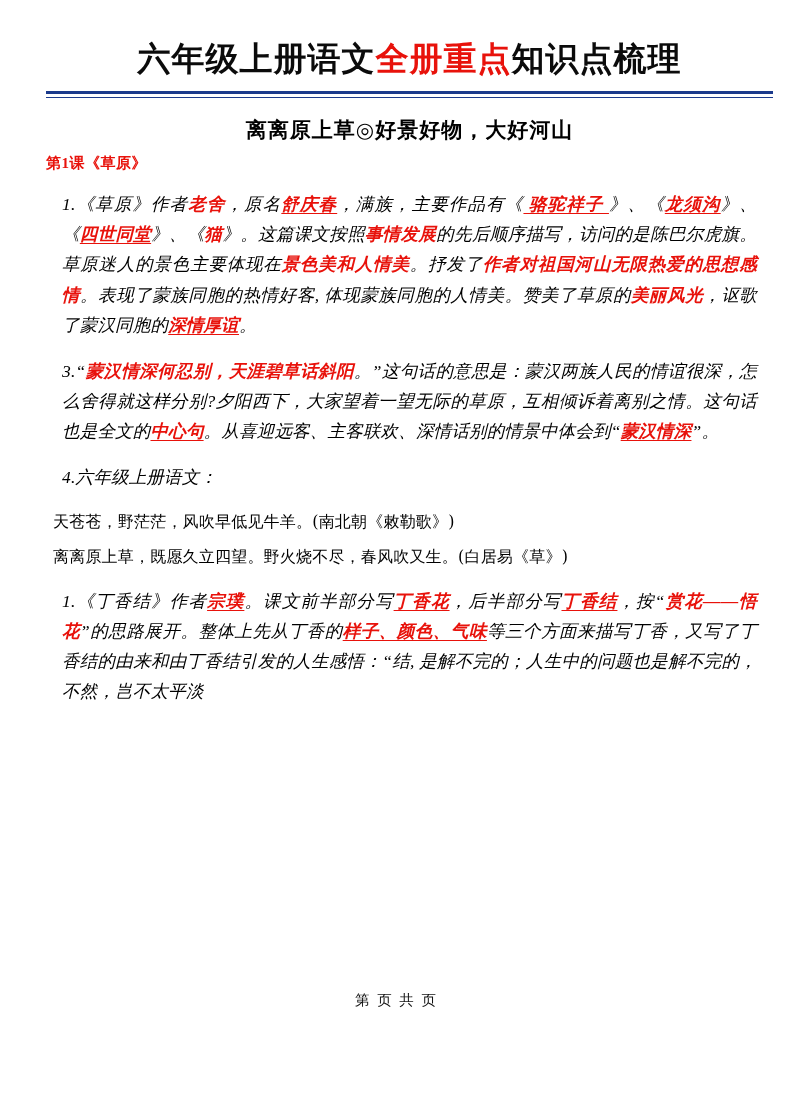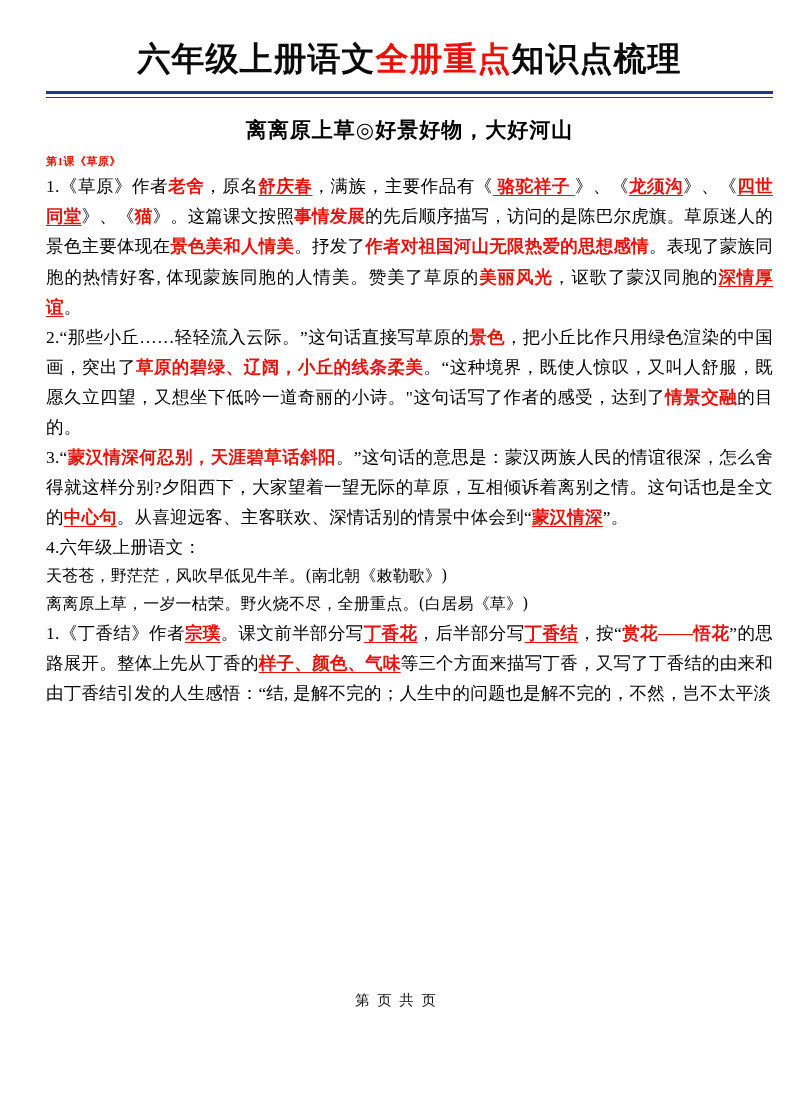--- a/index.html
+++ b/index.html
@@ -45,37 +45,38 @@
   }
   .unit-heading {
     text-align: center;
     font-size: 21px;
     font-weight: bold;
     margin: 18px 0 10px 0;
     color: #000;
     letter-spacing: 1px;
   }
   .lesson-heading {
-    font-size: 11px;
+    font-size: 15px;
     font-weight: bold;
     color: #e8120b;
     margin: 4px 0 2px 0;
     letter-spacing: 0.5px;
   }
   p.body {
     font-size: 17.5px;
     line-height: 1.72;
-    margin: 0;
+    margin: 16px;
     text-align: justify;
     letter-spacing: 0.2px;
+    font-style: italic;
   }
   p.verse {
     font-size: 16px;
     line-height: 1.72;
-    margin: 0;
+    margin: 7px;
     text-align: left;
     letter-spacing: 0.2px;
     font-family: "DejaVu Serif", "Liberation Serif", serif;
   }
   .ruw { color: #e8120b; font-weight: bold; text-decoration: underline; text-underline-offset: 3px; }
   .rb { color: #e8120b; font-weight: bold; }
   .k { color: #000; }
   .footer {
     position: absolute;
     left: 0;
@@ -97,22 +98,21 @@
   </div>
 
   <hr class="title-rule">
   <hr class="title-rule thin">
 
   <div class="unit-heading">离离原上草◎好景好物，大好河山</div>
 
   <div id="content">
       <div class="lesson-heading">第1课《草原》</div>
       <p class="body"><span class="k">1.</span><span class="k">《草原》作者</span><span class="rb">老舍</span><span class="k">，原名</span><span class="ruw">舒庆春</span><span class="k">，满族，主要作品有《</span><span class="ruw"> 骆驼祥子 </span><span class="k">》、《</span><span class="ruw">龙须沟</span><span class="k">》、《</span><span class="ruw">四世同堂</span><span class="k">》、《</span><span class="rb">猫</span><span class="k">》。这篇课文按照</span><span class="rb">事情发展</span><span class="k">的先后顺序描写，访问的是陈巴尔虎旗。草原迷人的景色主要体现在</span><span class="rb">景色美和人情美</span><span class="k">。抒发了</span><span class="rb">作者对祖国河山无限热爱的思想感情</span><span class="k">。表现了蒙族同胞的热情好客, 体现蒙族同胞的人情美。赞美了草原的</span><span class="rb">美丽风光</span><span class="k">，讴歌了蒙汉同胞的</span><span class="ruw">深情厚谊</span><span class="k">。</span></p>
-      <p class="body"><span class="k">2.</span><span class="k">“那些小丘……轻轻流入云际。”这句话直接写草原的</span><span class="rb">景色</span><span class="k">，把小丘比作只用绿色渲染的中国画，突出了</span><span class="rb">草原的碧绿、辽阔，小丘的线条柔美</span><span class="k">。“这种境界，既使人惊叹，又叫人舒服，既愿久立四望，又想坐下低吟一道奇丽的小诗。"这句话写了作者的感受，达到了</span><span class="rb">情景交融</span><span class="k">的目的。</span></p>
       <p class="body"><span class="k">3.</span><span class="k">“</span><span class="rb">蒙汉情深何忍别，天涯碧草话斜阳</span><span class="k">。”这句话的意思是：蒙汉两族人民的情谊很深，怎么舍得就这样分别?夕阳西下，大家望着一望无际的草原，互相倾诉着离别之情。这句话也是全文的</span><span class="ruw">中心句</span><span class="k">。从喜迎远客、主客联欢、深情话别的情景中体会到“</span><span class="ruw">蒙汉情深</span><span class="k">”。</span></p>
       <p class="body"><span class="k">4.</span><span class="k">六年级上册语文：</span></p>
       <p class="verse">天苍苍，野茫茫，风吹早低见牛羊。(南北朝《敕勒歌》)</p>
-      <p class="verse">离离原上草，一岁一枯荣。野火烧不尽，全册重点。(白居易《草》)</p>
+      <p class="verse">离离原上草，既愿久立四望。野火烧不尽，春风吹又生。(白居易《草》)</p>
       <p class="body"><span class="k">1.</span><span class="k">《丁香结》作者</span><span class="ruw">宗璞</span><span class="k">。课文前半部分写</span><span class="ruw">丁香花</span><span class="k">，后半部分写</span><span class="ruw">丁香结</span><span class="k">，按“</span><span class="rb">赏花——悟花</span><span class="k">”的思路展开。整体上先从丁香的</span><span class="ruw">样子、颜色、气味</span><span class="k">等三个方面来描写丁香，又写了丁香结的由来和由丁香结引发的人生感悟：“结, 是解不完的；人生中的问题也是解不完的，不然，岂不太平淡</span></p>
     </div>
 
   <div class="footer">第 页 共 页</div>
 </div>
 
 </body></html>

